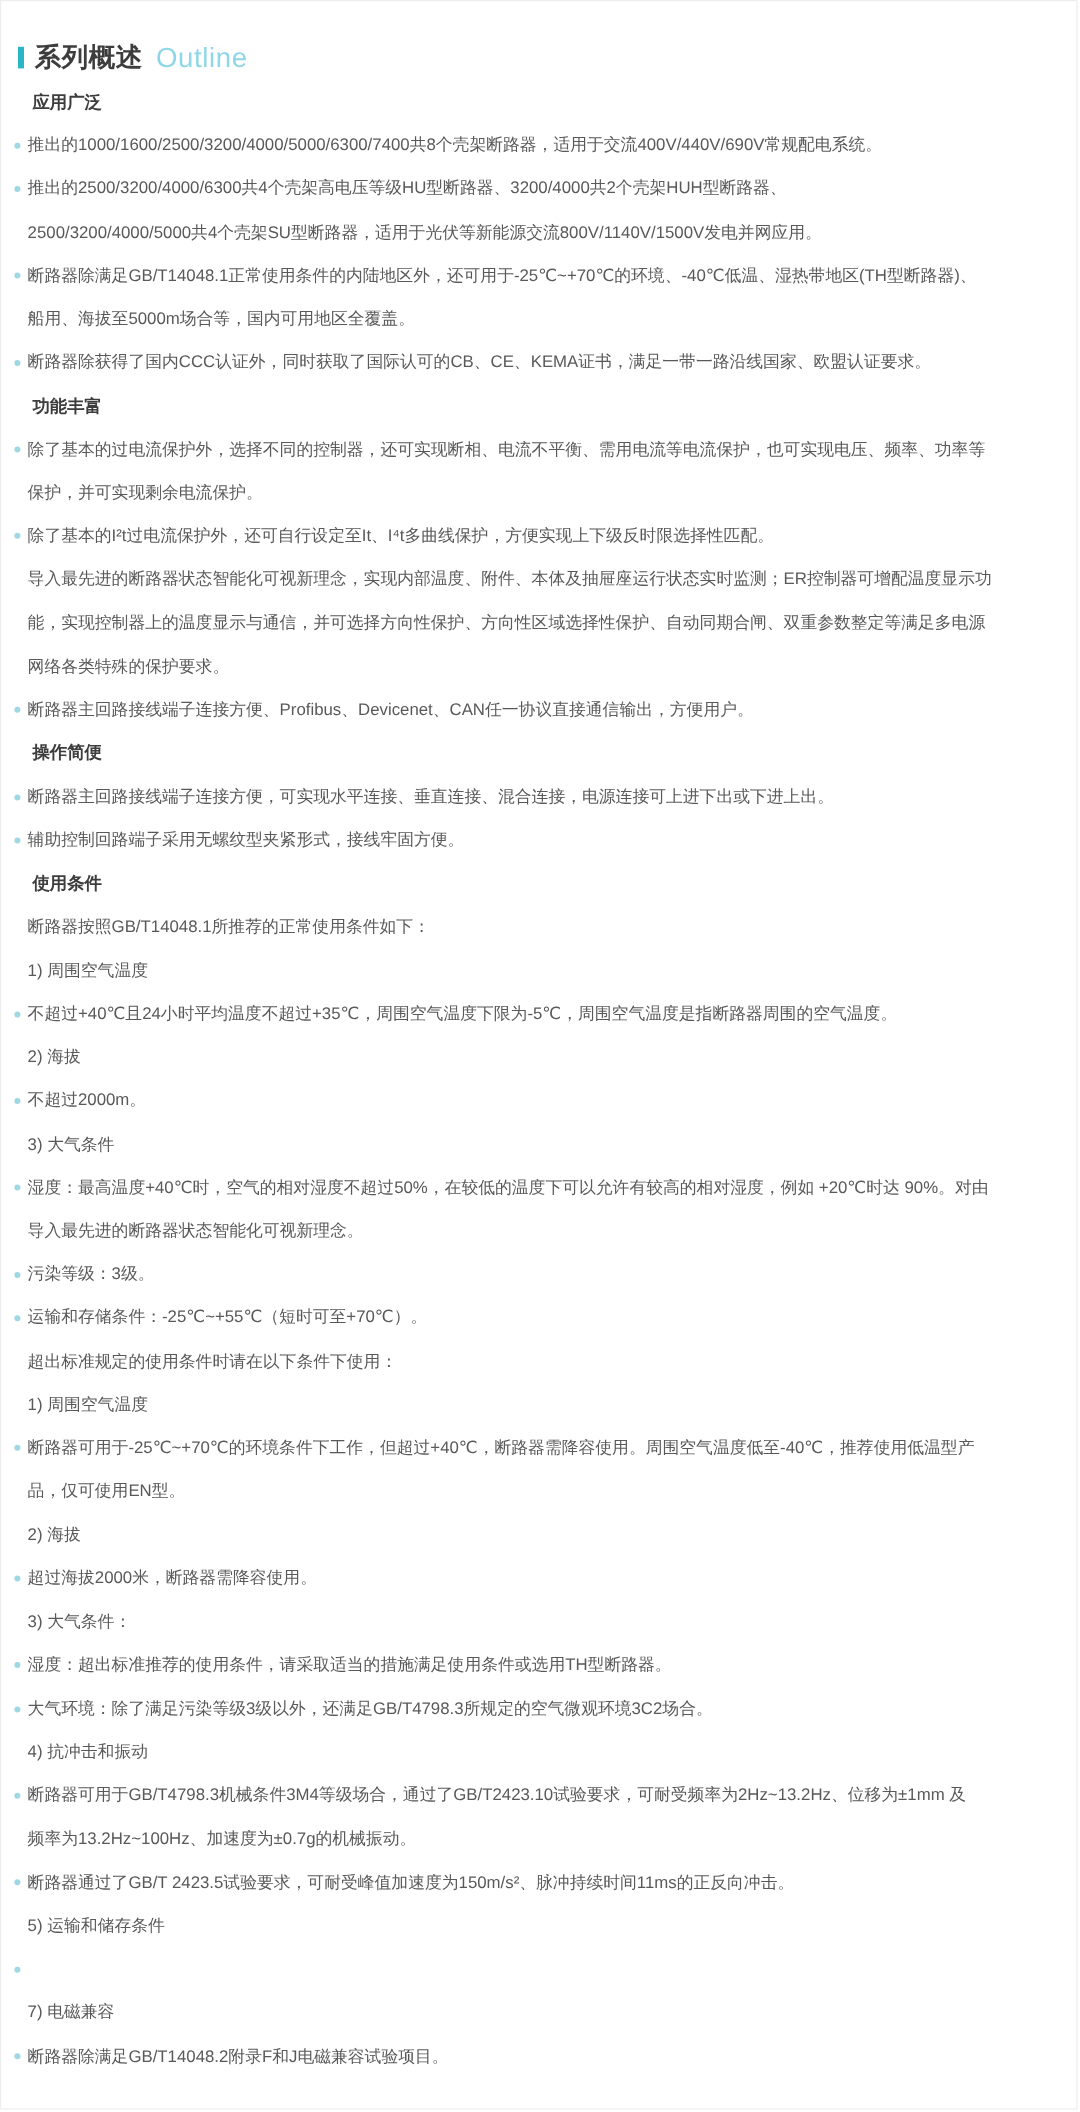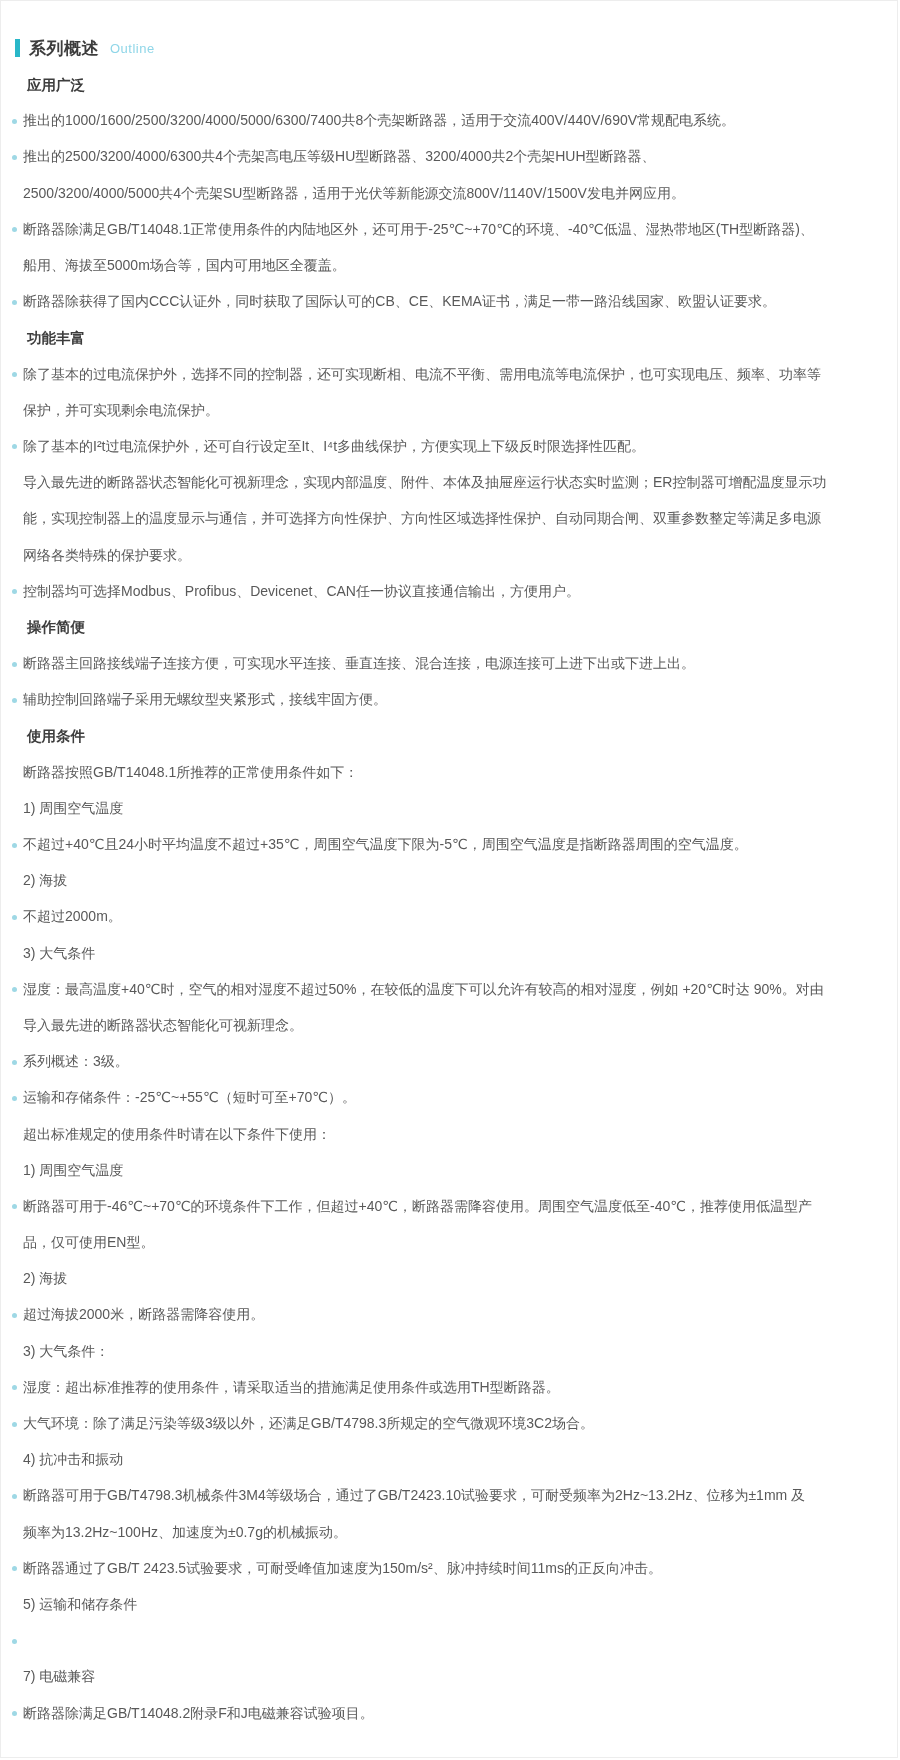--- a/index.html
+++ b/index.html
@@ -21,28 +21,28 @@
     display:flex;
     align-items:center;
   }
   .title-bar{
     display:inline-block;
     width:5px;height:18px;
     background:var(--accent,#29b7c8);
     margin-left:14px;
   }
   .title-zh{
-    font-size:17px;
+    font-size:22px;
     font-weight:bold;
     color:var(--heading,#3d3d3d);
     margin-left:9px;
     letter-spacing:0.5px;
   }
   .title-en{
-    font-size:13px;
+    font-size:23px;
     color:var(--title-en,#8fd6e8);
     margin-left:11px;
     letter-spacing:0.5px;
   }
   .content{margin-top:1px;}
   .line{
     position:relative;
     height:36.2px;
     display:flex;
     align-items:center;
@@ -122,21 +122,21 @@
         <span>导入最先进的断路器状态智能化可视新理念，实现内部温度、附件、本体及抽屉座运行状态实时监测；ER控制器可增配温度显示功</span>
       </div>
       <div class="line plain">
         <span>能，实现控制器上的温度显示与通信，并可选择方向性保护、方向性区域选择性保护、自动同期合闸、双重参数整定等满足多电源</span>
       </div>
       <div class="line plain">
         <span>网络各类特殊的保护要求。</span>
       </div>
       <div class="line bullet">
         <span class="dot"></span>
-        <span>控制器均可选择Modbus、Profibus、Devicenet、CAN任一协议直接通信输出，方便用户。</span>
+        <span>断路器主回路接线端子连接方便、Profibus、Devicenet、CAN任一协议直接通信输出，方便用户。</span>
       </div>
       <div class="line heading">
         <span>操作简便</span>
       </div>
       <div class="line bullet">
         <span class="dot"></span>
         <span>断路器主回路接线端子连接方便，可实现水平连接、垂直连接、混合连接，电源连接可上进下出或下进上出。</span>
       </div>
       <div class="line bullet">
         <span class="dot"></span>
@@ -167,35 +167,35 @@
       </div>
       <div class="line bullet">
         <span class="dot"></span>
         <span>湿度：最高温度+40℃时，空气的相对湿度不超过50%，在较低的温度下可以允许有较高的相对湿度，例如 +20℃时达 90%。对由</span>
       </div>
       <div class="line plain">
         <span>导入最先进的断路器状态智能化可视新理念。</span>
       </div>
       <div class="line bullet">
         <span class="dot"></span>
-        <span>系列概述：3级。</span>
+        <span>污染等级：3级。</span>
       </div>
       <div class="line bullet">
         <span class="dot"></span>
         <span>运输和存储条件：-25℃~+55℃（短时可至+70℃）。</span>
       </div>
       <div class="line plain">
         <span>超出标准规定的使用条件时请在以下条件下使用：</span>
       </div>
       <div class="line plain">
         <span>1) 周围空气温度</span>
       </div>
       <div class="line bullet">
         <span class="dot"></span>
-        <span>断路器可用于-46℃~+70℃的环境条件下工作，但超过+40℃，断路器需降容使用。周围空气温度低至-40℃，推荐使用低温型产</span>
+        <span>断路器可用于-25℃~+70℃的环境条件下工作，但超过+40℃，断路器需降容使用。周围空气温度低至-40℃，推荐使用低温型产</span>
       </div>
       <div class="line plain">
         <span>品，仅可使用EN型。</span>
       </div>
       <div class="line plain">
         <span>2) 海拔</span>
       </div>
       <div class="line bullet">
         <span class="dot"></span>
         <span>超过海拔2000米，断路器需降容使用。</span>

